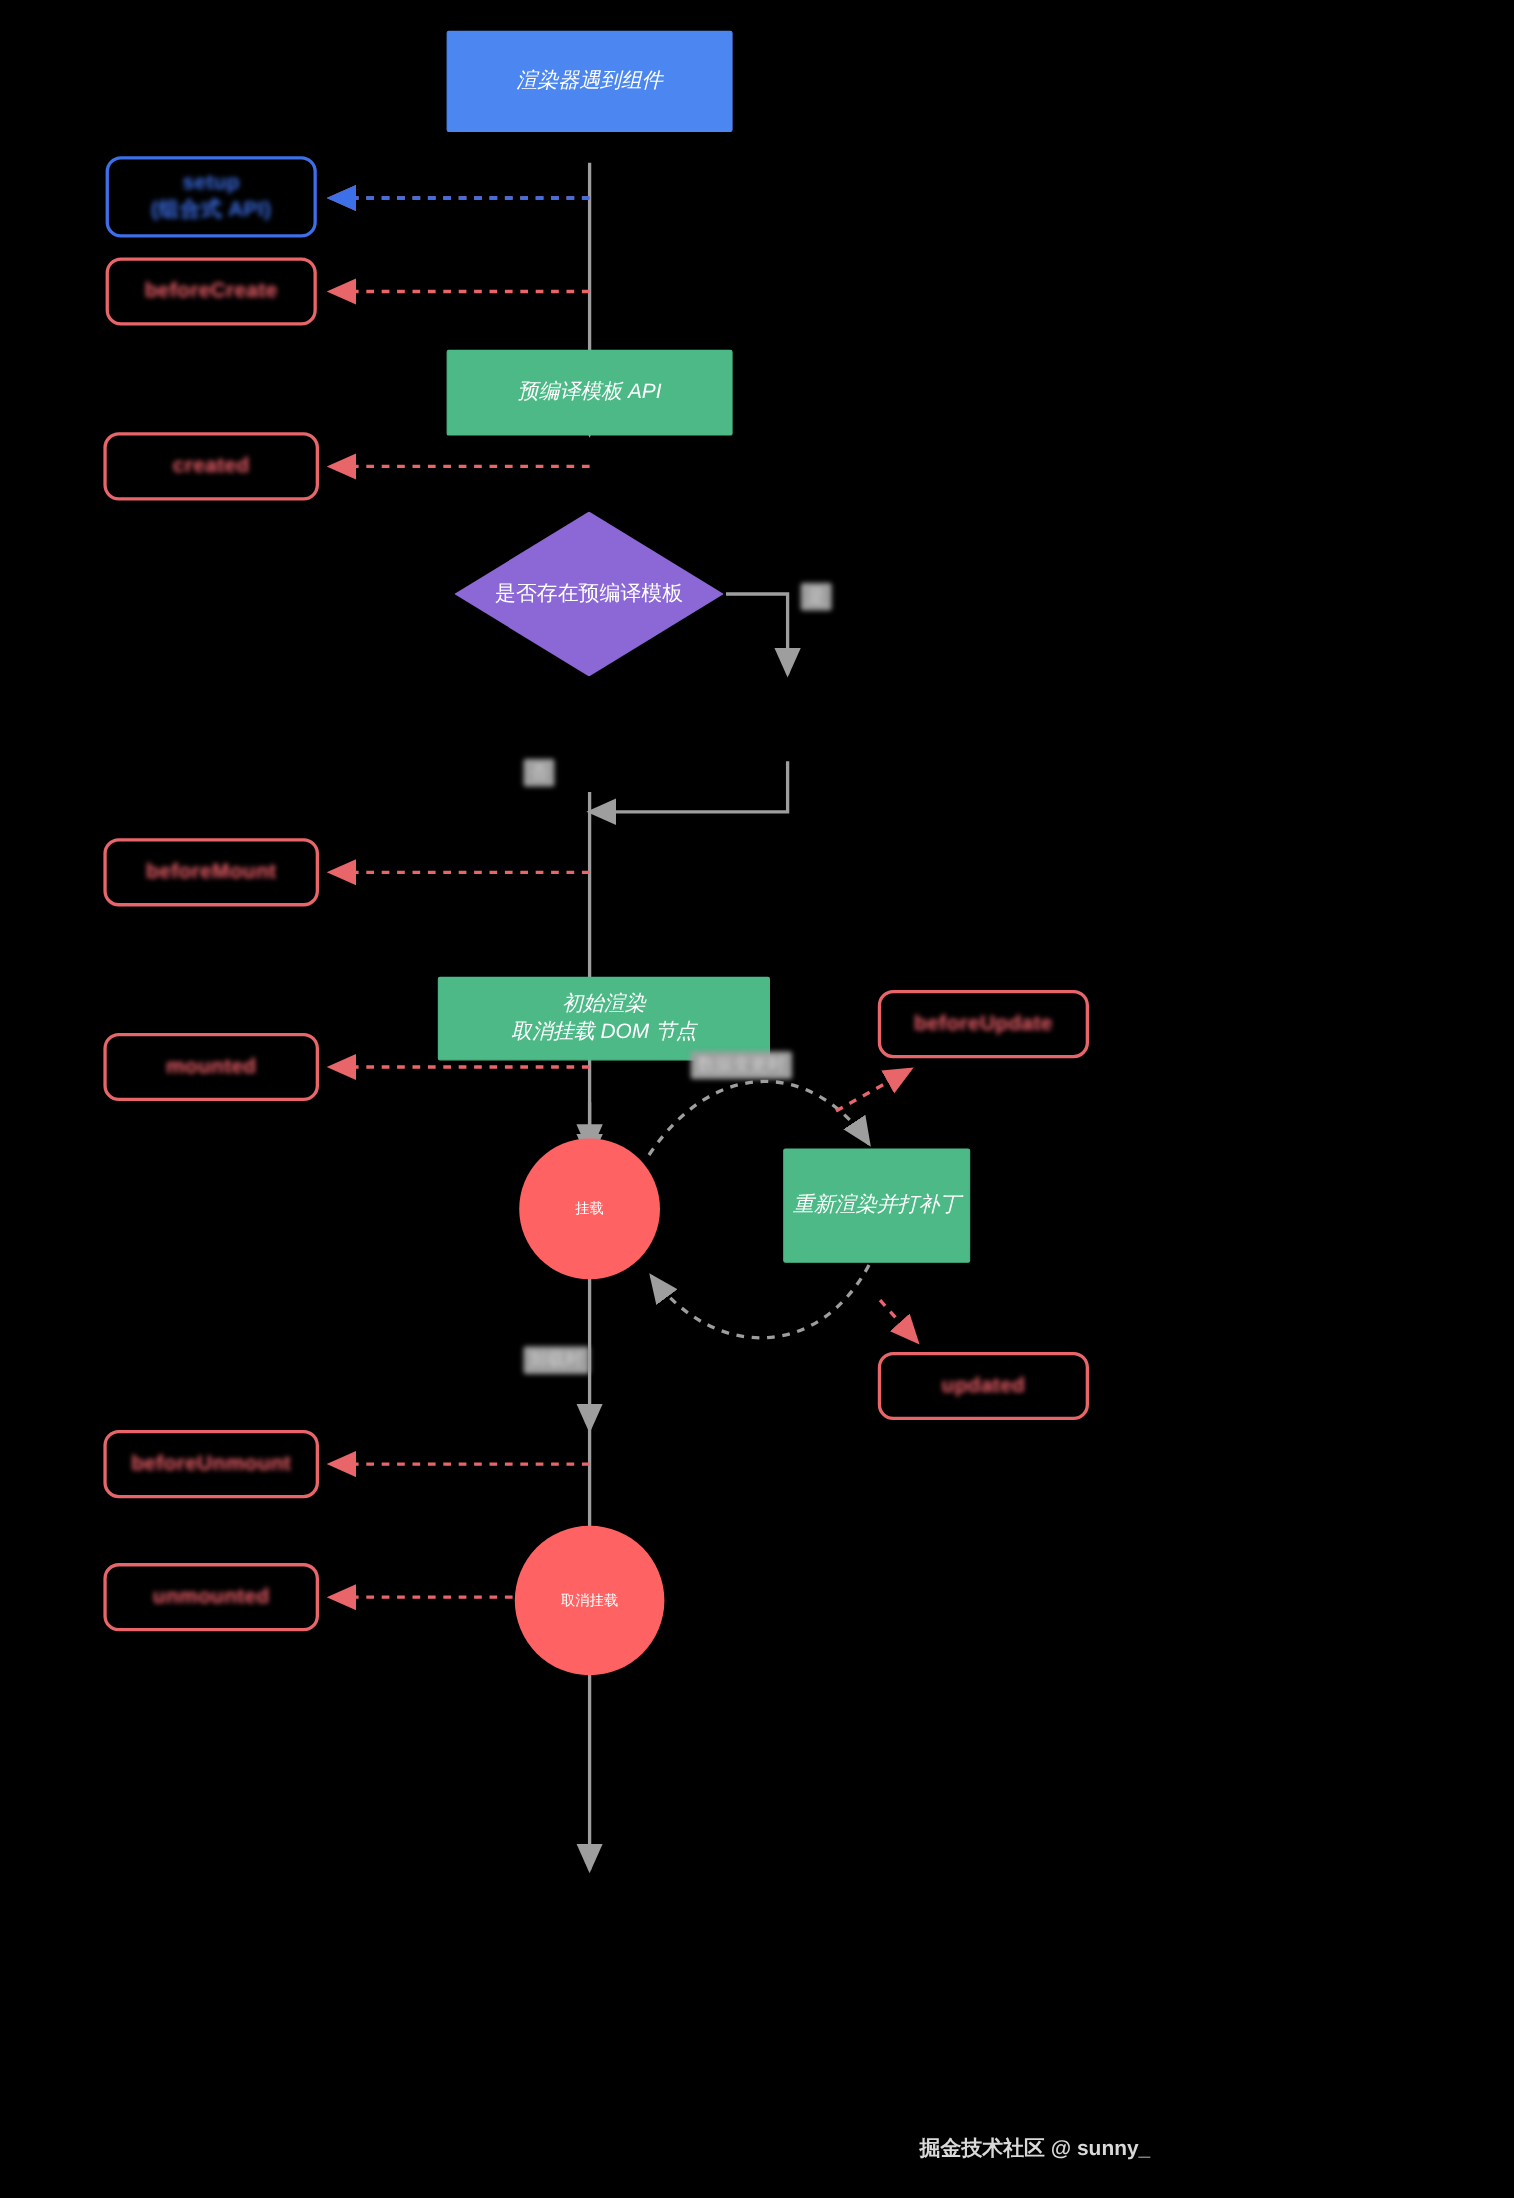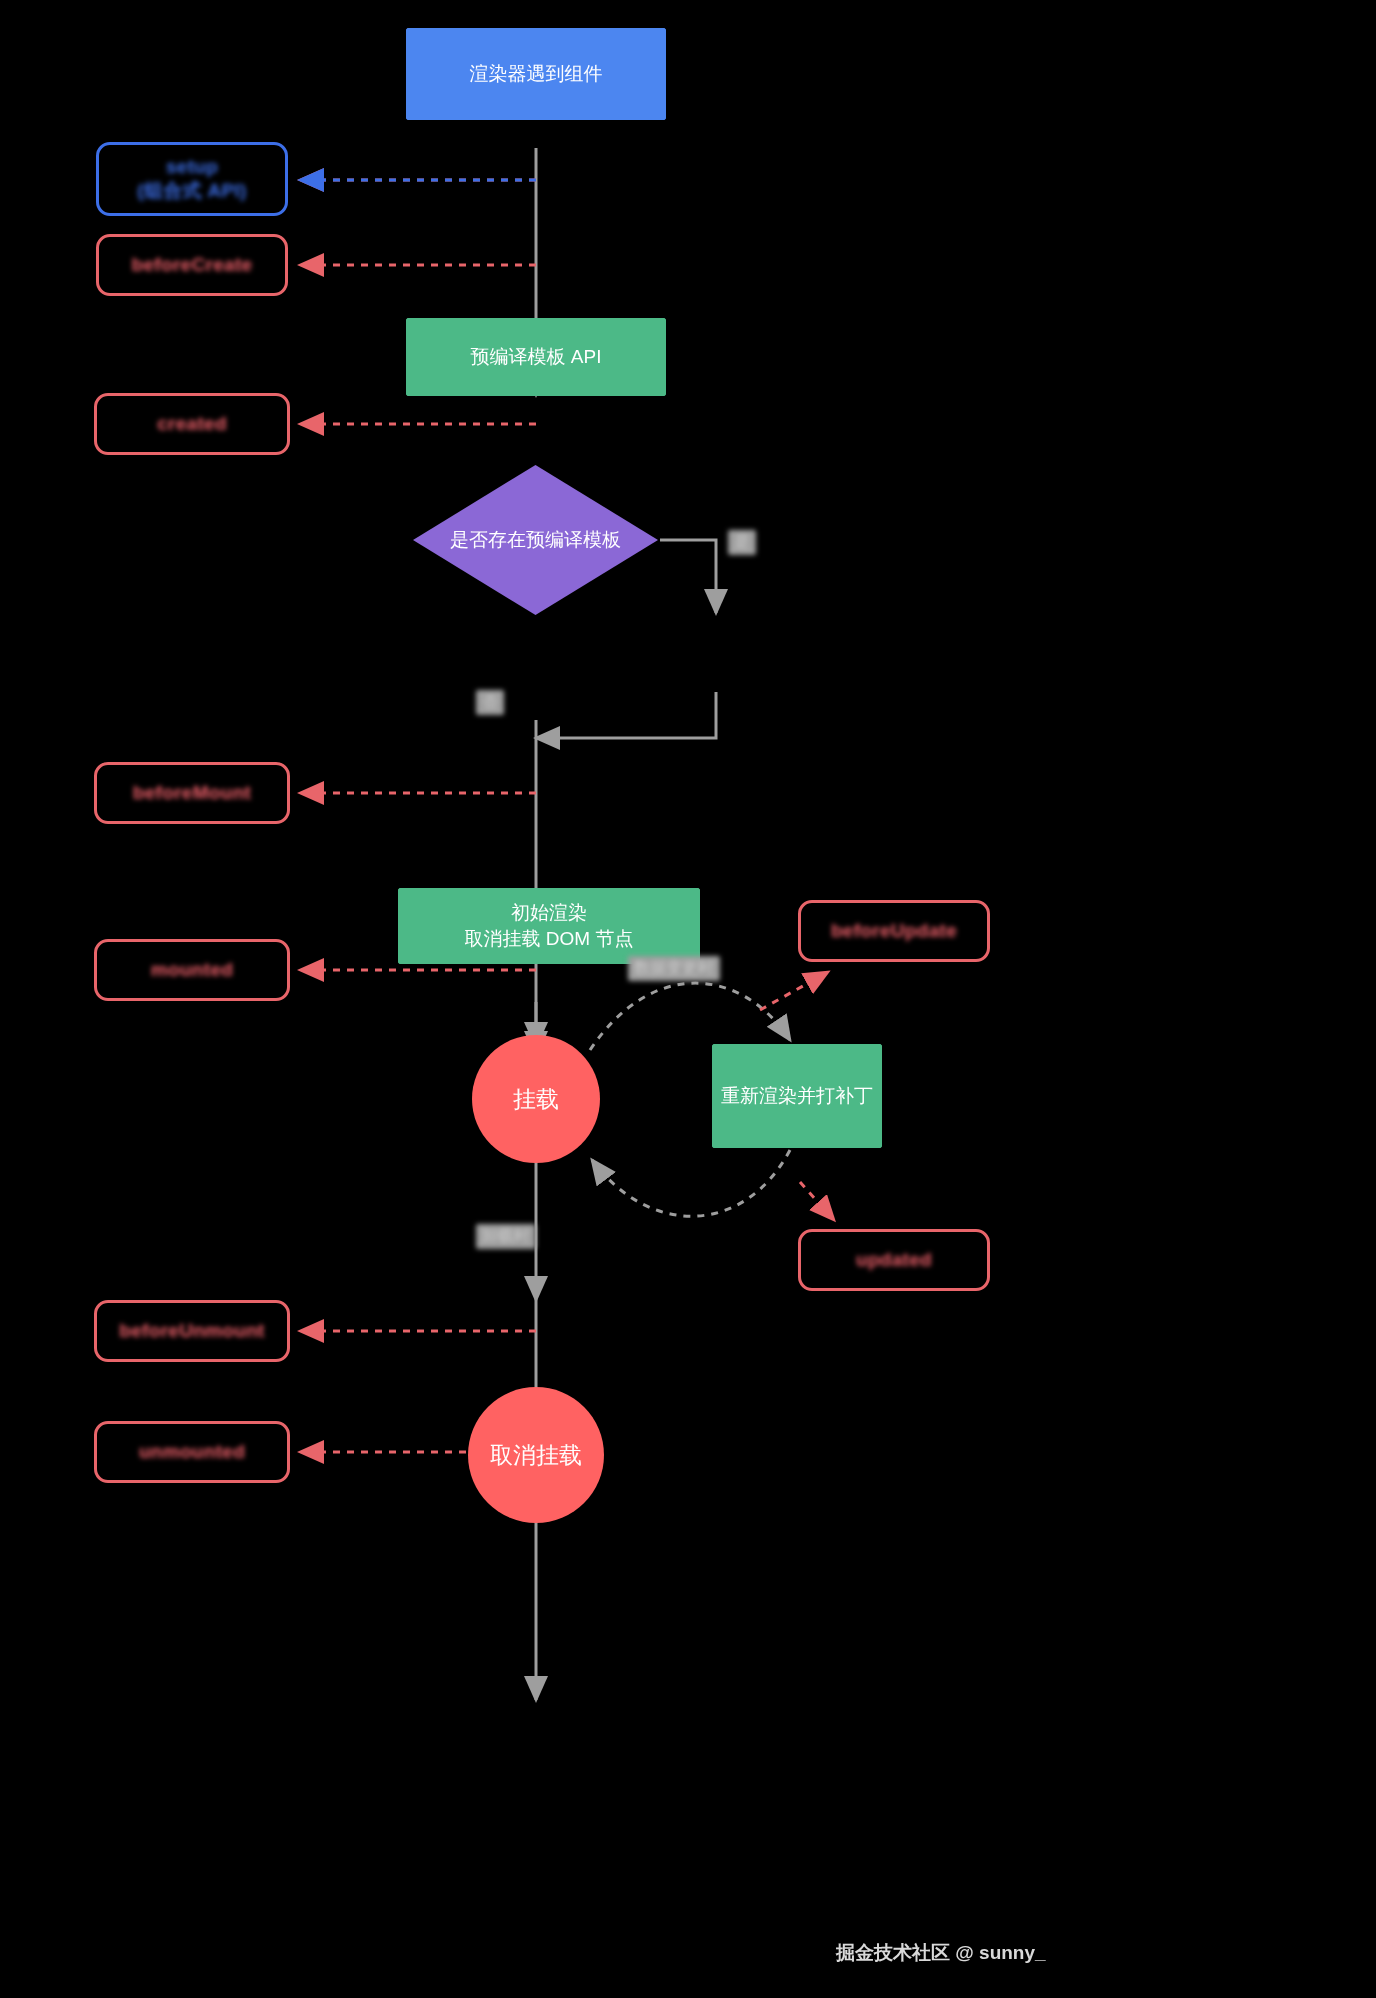--- a/index.html
+++ b/index.html
@@ -5,36 +5,36 @@
   html,body{margin:0;padding:0;background:#000;}
   body{
     width:1376px;height:1998px;position:relative;overflow:hidden;
     font-family:"Liberation Sans","DejaVu Sans",sans-serif;
     -webkit-font-smoothing:antialiased;
   }
   #stage{position:absolute;left:0;top:0;width:1376px;height:1998px;}
   svg#wires{position:absolute;left:0;top:0;width:1376px;height:1998px;pointer-events:none;}
 
   .node{position:absolute;box-sizing:border-box;display:flex;align-items:center;
-        justify-content:center;text-align:center;line-height:1.35;color:#fff;}
+        justify-content:center;text-align:center;line-height:1.35;color:#fff;font-style:italic;}
 
   
   .proc{background:#4c86f0;border:1px solid #4c86f0;border-radius:2px;font-size:19px;}
   .proc.green{background:#4cb987;border-color:#4cb987;}
 
   
   .diamond{position:absolute;}
   .diamond .shape{position:absolute;inset:0;background:#8b68d6;
         clip-path:polygon(50% 0,100% 50%,50% 100%,0 50%);}
   .diamond .lbl{position:absolute;inset:0;display:flex;flex-direction:row;
         align-items:center;justify-content:center;color:#fff;font-size:19px;line-height:1.35;}
 
   
   .circle{position:absolute;border-radius:50%;background:#ff6262;
-        display:flex;align-items:center;justify-content:center;color:#fff;font-size:23px;}
+        display:flex;align-items:center;justify-content:center;color:#fff;font-size:13px;}
 
   
   .hook{position:absolute;box-sizing:border-box;border:3px solid #e8656a;
         border-radius:14px;background:transparent;display:flex;align-items:center;
         justify-content:center;color:#f0616b;font-size:19px;font-weight:700;}
   .hook.blue{border-color:#3d6fe8;color:#3d6fe8;}
   .hook .t{filter:blur(2.4px);letter-spacing:.3px;white-space:pre;line-height:1.25;text-align:center;}
 
   
   .elabel{position:absolute;color:#cfcfcf;font-size:16px;background:#9e9e9e;

